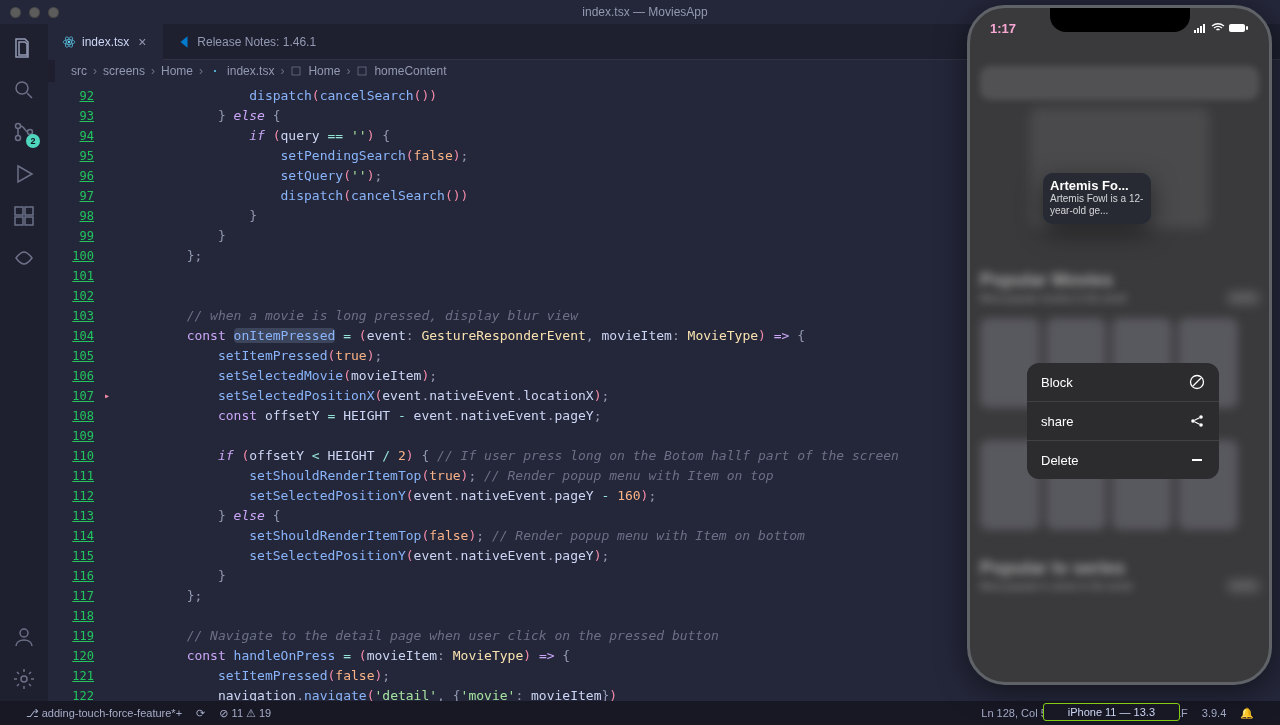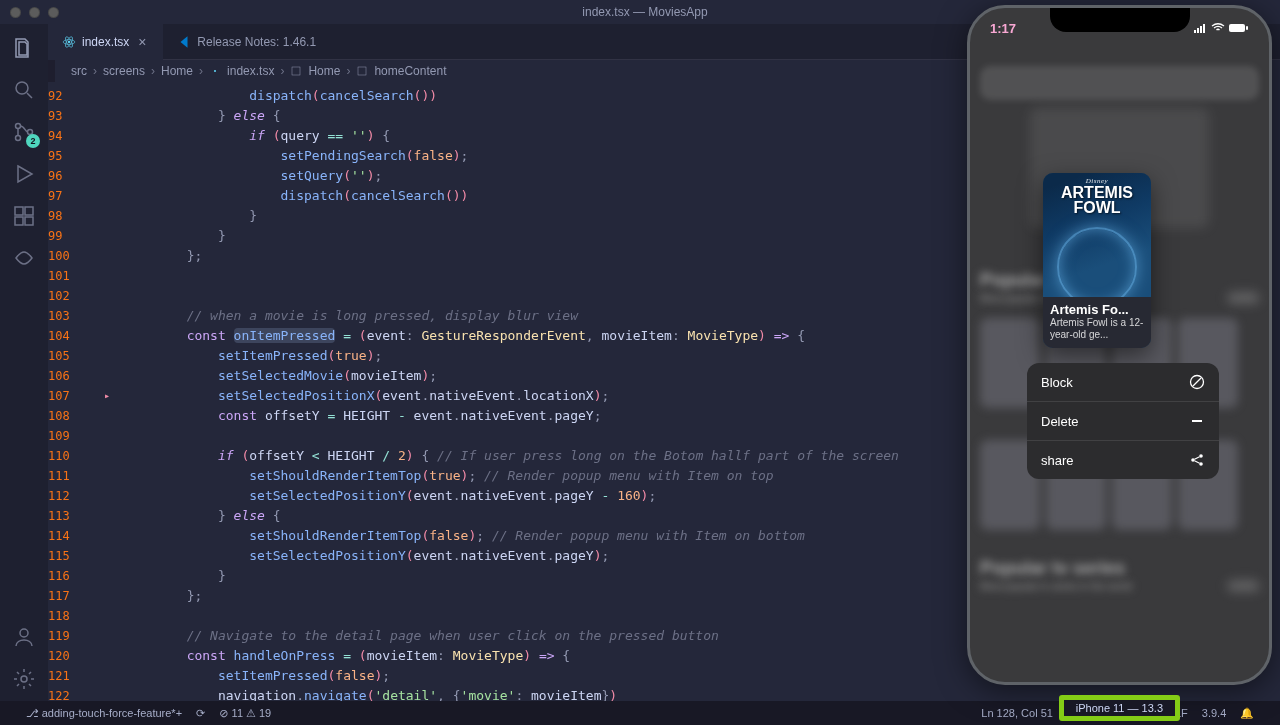--- a/index.html
+++ b/index.html
@@ -126,24 +126,25 @@
     background: #24273a;
     overflow: hidden;
     font-family: Menlo, Consolas, monospace;
     font-size: 13px;
     line-height: 20px;
   }
   .gutter {
     position: absolute;
     top: 0; left: 0;
     width: 56px;
-    text-align: left;
-    color: #f97316;
+    text-align: right;
+    color: #22c55e;
     padding: 4px 10px 0 0;
     user-select: none;
+    text-decoration: underline;
   }
   .gutter div { height: 20px; }
   .line-number { font-size: 12px; }
   .glyph-margin {
     position: absolute;
     left: 56px; top: 0;
     width: 20px;
   }
   .glyph-margin .tri {
     position: absolute;
@@ -337,22 +338,22 @@
     border-bottom: 1px solid rgba(255,255,255,0.1);
     cursor: pointer;
   }
   .ios-menu-item:last-child { border-bottom: none; }
   .ios-menu-icon { width: 16px; height: 16px; }
 
   .sim-label {
     position: absolute;
     bottom: 4px; right: 100px;
     background: #181825;
-    border: 5px solid #84cc16;
-    padding: 2px 12px;
+    border: 1px solid #84cc16;
+    padding: 2px 24px;
     font-size: 11px;
     color: #cdd6f4;
     border-radius: 3px;
   }
   .more {
     font-size: 10px;
     color: #ddd;
     filter: blur(4px);
   }
 </style>
@@ -547,54 +548,46 @@
     </div>
     <div style="height:20px"></div>
     <div class="ios-blur-text">Popular tv series</div>
     <div class="ios-blur-sub" style="display:flex; justify-content:space-between">
         <span>Most popular tv series in the world</span>
         <span class="more">MORE</span>
       </div>
   </div>
 
   <div class="ios-popup-card">
-    <div class="poster">
-      <div class="disney">Disney</div>
-      <div class="p-title">
-        <span>ARTEMIS</span><br>
-        <span>FOWL</span>
-      </div>
-      <div class="poster-swirl"></div>
-    </div>
     <div class="card-info">
       <div class="title">Artemis Fo...</div>
       <div class="desc">Artemis Fowl is a 12-year-old ge...</div>
     </div>
   </div>
 
   <div class="ios-menu">
     <div class="ios-menu-item">
       <span>Block</span>
       <svg class="ios-menu-icon" viewBox="0 0 16 16">
           <circle cx="8" cy="8" r="6.5" fill="none" stroke="#fff" stroke-width="1.3"></circle>
           <line x1="4" y1="12" x2="12" y2="4" stroke="#fff" stroke-width="1.3"></line>
-        </svg>
-    </div>
-    <div class="ios-menu-item">
-      <span>Delete</span>
-      <svg class="ios-menu-icon" viewBox="0 0 16 16">
-          <line x1="3" y1="8" x2="13" y2="8" stroke="#fff" stroke-width="1.8"></line>
         </svg>
     </div>
     <div class="ios-menu-item">
       <span>share</span>
       <svg class="ios-menu-icon" viewBox="0 0 16 16">
           <circle cx="4" cy="8" r="1.8" fill="#fff"></circle>
           <circle cx="12" cy="4" r="1.8" fill="#fff"></circle>
           <circle cx="12" cy="12" r="1.8" fill="#fff"></circle>
           <line x1="5.5" y1="7.2" x2="10.5" y2="4.8" stroke="#fff" stroke-width="1.2"></line>
           <line x1="5.5" y1="8.8" x2="10.5" y2="11.2" stroke="#fff" stroke-width="1.2"></line>
         </svg>
     </div>
+    <div class="ios-menu-item">
+      <span>Delete</span>
+      <svg class="ios-menu-icon" viewBox="0 0 16 16">
+          <line x1="3" y1="8" x2="13" y2="8" stroke="#fff" stroke-width="1.8"></line>
+        </svg>
+    </div>
   </div>
 </div>
 
 <div class="sim-label">iPhone 11 — 13.3</div>
 
 </body></html>

